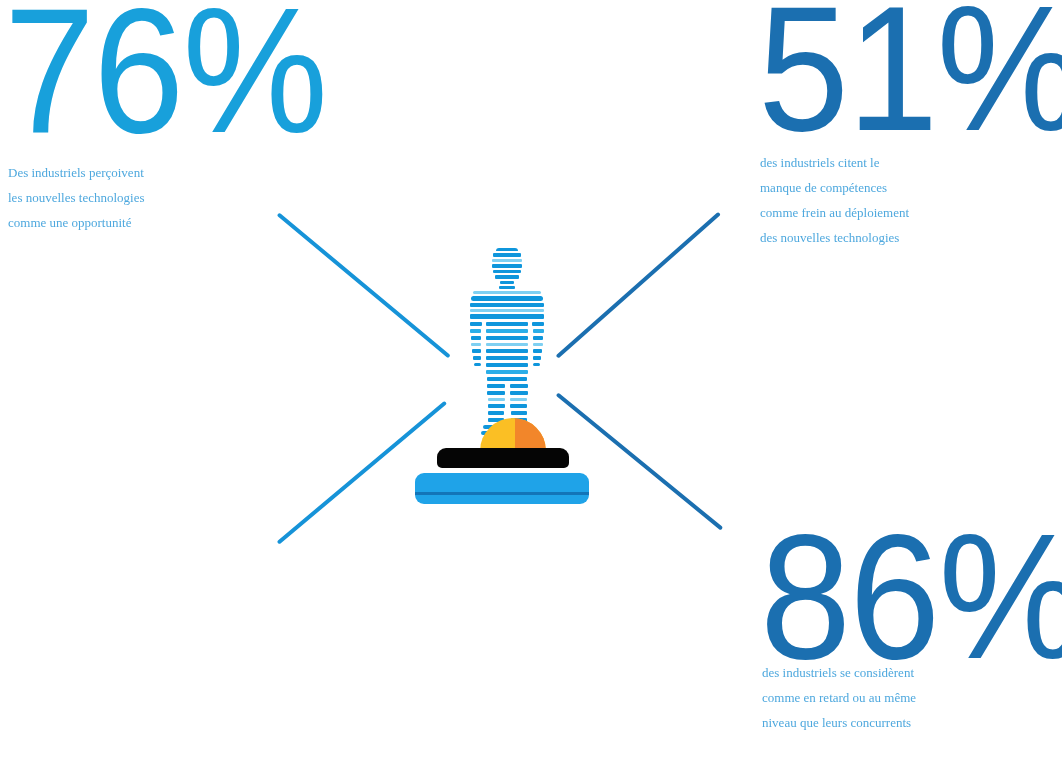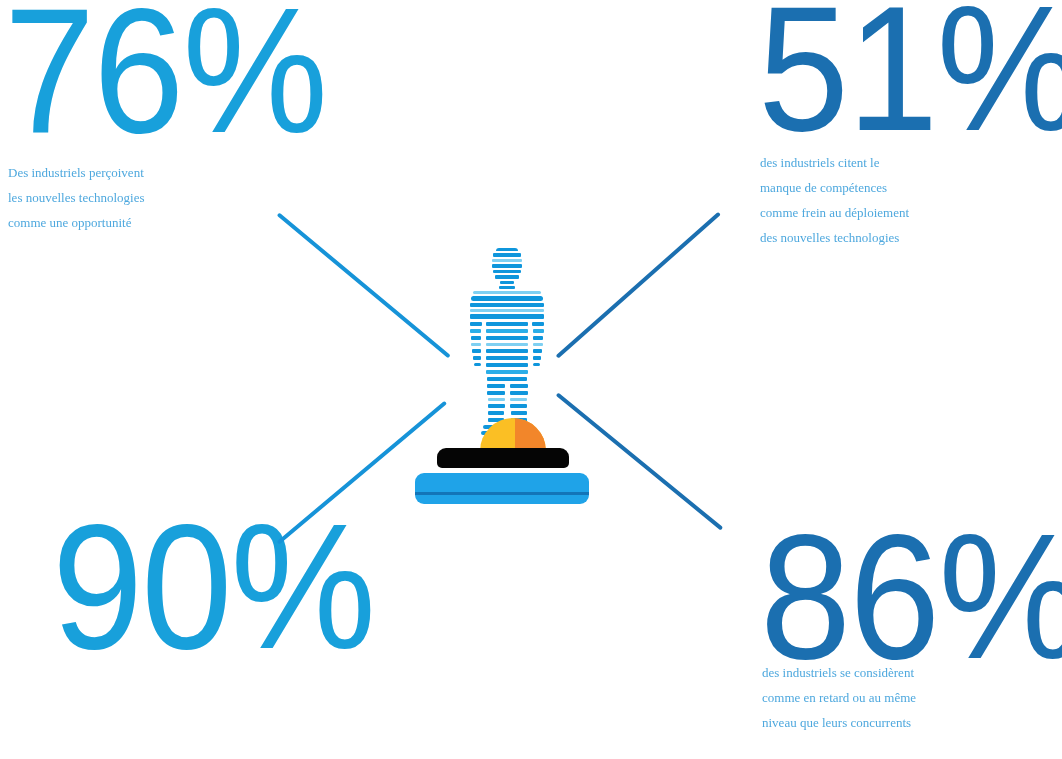--- a/index.html
+++ b/index.html
@@ -147,23 +147,20 @@
 comme une opportunité</div>
 
   <div class="stat-number num-dark" style="left:758px; top:-20px; font-size:178px;">
     <span class="glyphs">51%</span>
   </div>
   <div class="stat-caption" style="left:760px; top:150px; width:300px;">des industriels citent le
 manque de compétences
 comme frein au déploiement
 des nouvelles technologies</div>
 
-  <div class="stat-number num-light" style="left:52px; top:498px; font-size:178px;">
-    <span class="glyphs">90%</span>
-  </div>
 
   <div class="stat-number num-dark" style="left:760px; top:508px; font-size:178px;">
     <span class="glyphs">86%</span>
   </div>
   <div class="stat-caption" style="left:762px; top:660px; width:310px;">des industriels se considèrent
 comme en retard ou au même
 niveau que leurs concurrents</div>
 
   <div class="connector conn-light" style="left:278px; top:212px; width:223px; transform: rotate(39.8deg);"></div>
 

